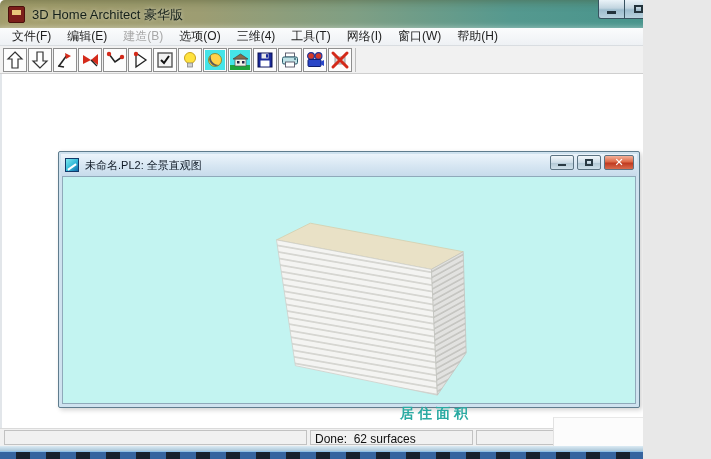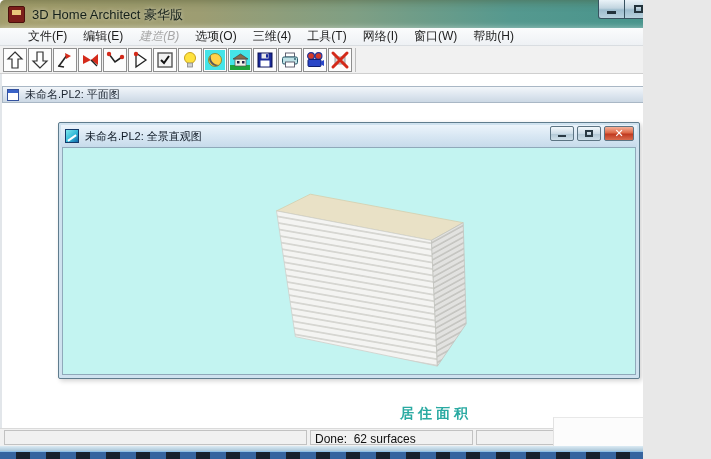--- a/index.html
+++ b/index.html
@@ -23,23 +23,23 @@
   .capbtn.min{width:27px;border-bottom-left-radius:3px;}
   .capbtn.max{width:27px;border-left:none;}
   .capbtn.close{width:33px;border-left:none;border-bottom-right-radius:3px;
     background:linear-gradient(180deg,#f6b29a 0%,#dd6a4a 45%,#c23c22 55%,#d96a4c 100%);color:#fff;font-weight:bold;}
   .glyph-min{width:9px;height:3px;background:currentColor;margin-top:6px;}
   .glyph-max{width:9px;height:8px;border:2px solid currentColor;}
   .glyph-close{font-size:12px;line-height:1;}
 
   
   .menubar{position:absolute;left:0;top:28px;width:694px;height:18px;background:linear-gradient(180deg,#fbfcfd,#eef1f4);
-    border-bottom:1px solid #d9dde1;display:flex;align-items:center;padding-left:20px;}
+    border-bottom:1px solid #d9dde1;display:flex;align-items:center;padding-left:4px;}
   .menu-item{font-size:12px;color:#1d1d1d;padding:1px 8px;white-space:nowrap;cursor:default;}
-  .menu-item.disabled{color:#a8a8a8;font-style:italic;}
+  .menu-item.disabled{color:#a8a8a8;}
 
   
   .toolbar{position:absolute;left:0;top:46px;width:694px;height:28px;background:#f1f1f1;
     border-bottom:1px solid #cfcfcf;display:flex;align-items:center;padding-left:3px;}
   .tb-btn{width:24px;height:24px;background:#fdfdfd;border:1px solid #8f8f8f;margin-right:1px;
     display:flex;align-items:center;justify-content:center;padding:0;}
   .tb-sep{width:2px;height:24px;border-left:1px solid #bdbdbd;margin-left:2px;}
 
   
   .mdi{position:absolute;left:0;top:74px;width:694px;height:354px;background:#ffffff;
@@ -47,21 +47,21 @@
 
   
   .plan-strip{position:absolute;left:2px;top:86px;width:691px;height:17px;
     background:linear-gradient(180deg,#f2f6fa 0%,#dbe4ee 60%,#ccd8e4 100%);
     border:1px solid #a9b7c5;display:flex;align-items:center;}
   .plan-icon{width:12px;height:12px;margin-left:4px;background:#fff;border:1px solid #33519e;position:relative;}
   .plan-icon::before{content:"";position:absolute;left:0;top:0;width:100%;height:3px;background:#3a63c8;}
   .plan-title{margin-left:6px;font-size:11px;color:#1b2430;white-space:nowrap;}
 
   
-  .child{position:absolute;left:58px;top:122px;width:582px;height:257px;background:#cfe2ef;
+  .child{position:absolute;left:58px;top:151px;width:582px;height:257px;background:#cfe2ef;
     border:1px solid #5f7c8d;border-radius:2px;box-shadow:2px 2px 5px rgba(0,0,0,.18);}
   .child-titlebar{position:absolute;left:2px;top:2px;right:2px;height:22px;
     background:linear-gradient(180deg,#ecf4fb 0%,#d8e7f3 50%,#c7dbeb 100%);display:flex;align-items:center;}
   .child-icon{width:14px;height:14px;margin-left:4px;background:linear-gradient(135deg,#7fe8ec 0%,#32b8d8 55%,#1268a8 100%);
     border:1px solid #123a6a;position:relative;}
   .child-icon::after{content:"";position:absolute;left:1px;top:7px;width:10px;height:2px;background:#ffffff;transform:rotate(-35deg);}
   .child-title{margin-left:6px;font-size:11px;color:#101a26;white-space:nowrap;}
   .child-capbtns{position:absolute;right:5px;top:3px;display:flex;}
   .ccap{height:15px;border:1px solid #5c7483;display:flex;align-items:center;justify-content:center;
     background:linear-gradient(180deg,#f3f8fb,#cdddE8 50%,#b3c9d6 55%,#cfe0ea 100%);color:#2a3a44;border-radius:2px;margin-left:3px;}
@@ -222,24 +222,20 @@
       <svg width="20" height="20" viewBox="0 0 20 20">
         <rect x="5" y="7" width="10" height="7" fill="#d8d8d8" stroke="#888" stroke-width="0.8"></rect>
         <path d="M3 3 L17 17 M17 3 L3 17" stroke="#d42a1a" stroke-width="3" stroke-linecap="round"></path>
         </svg>
     </button>
     <div class="tb-sep"></div>
   </div>
 
   <div class="mdi"></div>
 
-  <div class="plan-strip">
-    <div class="plan-icon"></div>
-    <div class="plan-title">未命名.PL2: 平面图</div>
-  </div>
 
   <div class="child">
     <div class="child-titlebar">
       <div class="child-icon"></div>
       <div class="child-title">未命名.PL2: 全景直观图</div>
     </div>
     <div class="child-capbtns">
       <div class="ccap min">
           <div class="cglyph-min"></div>
         </div>

